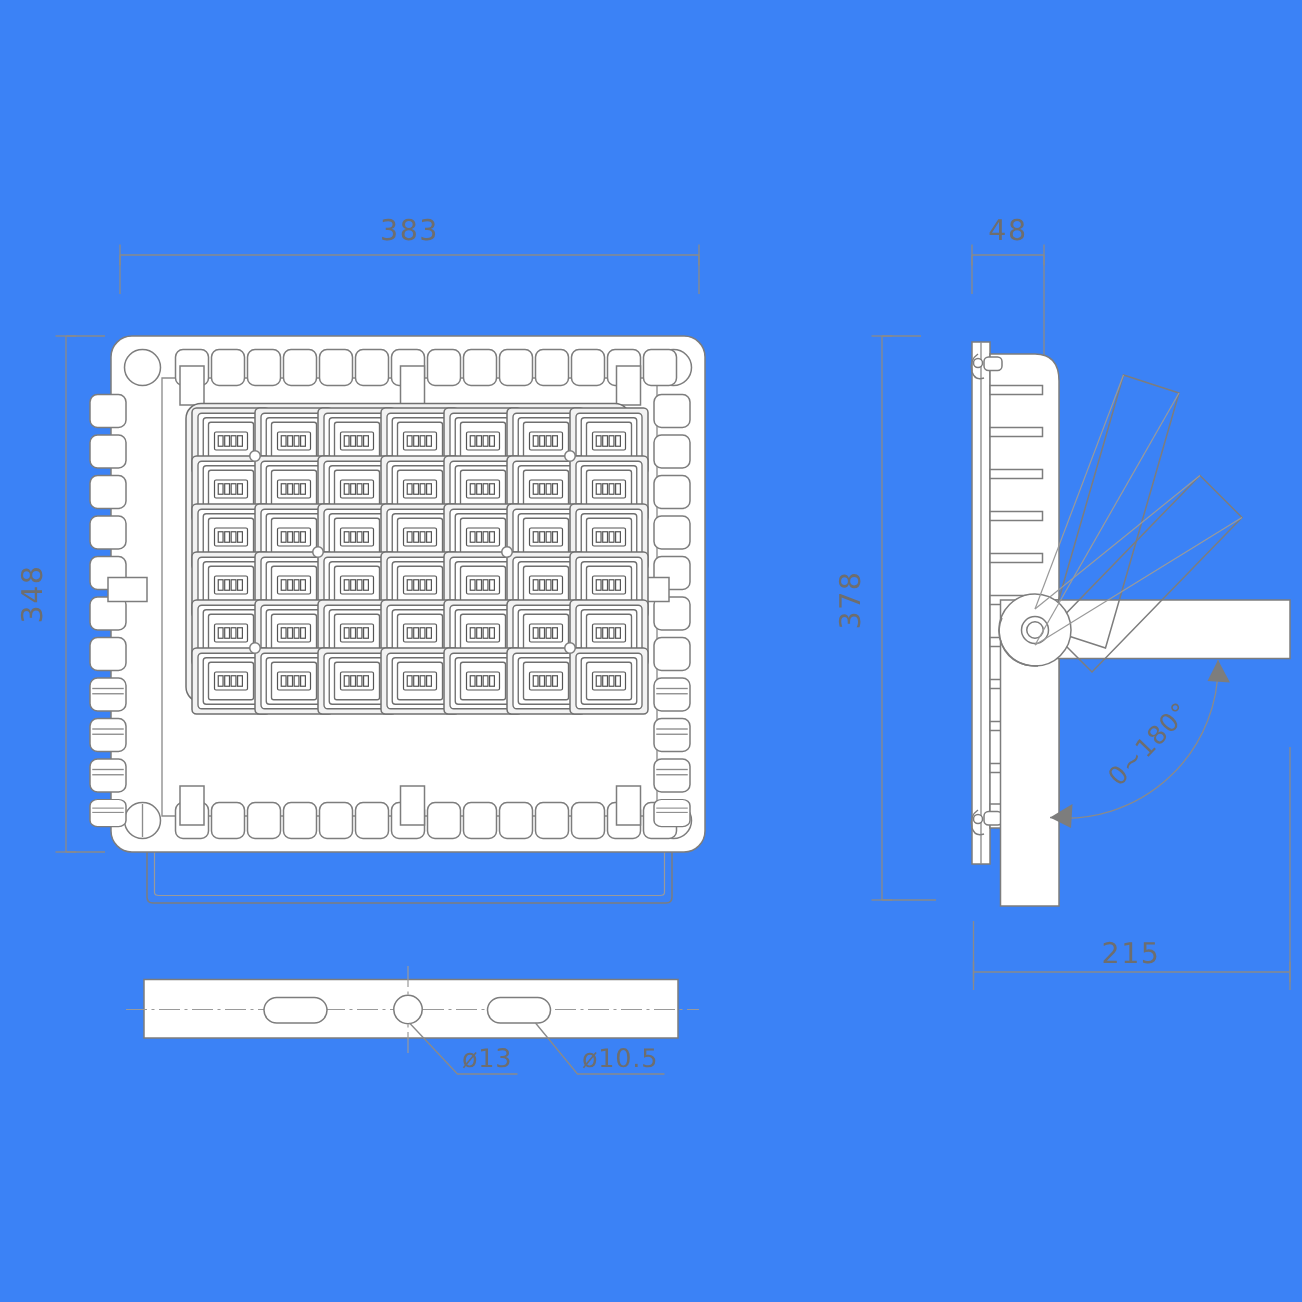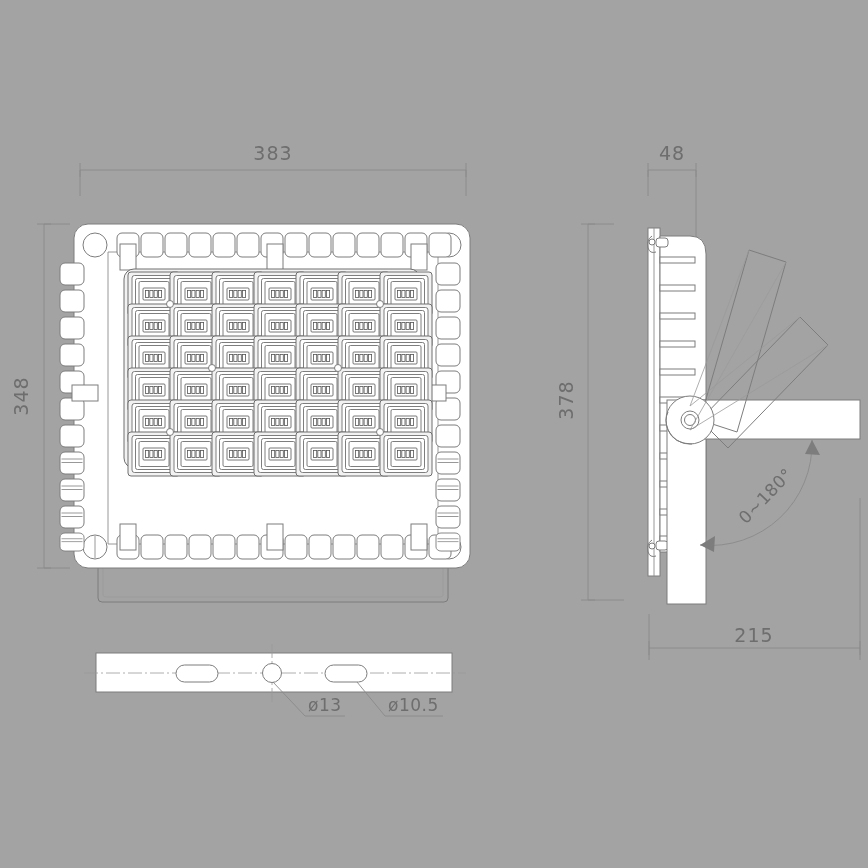--- a/index.html
+++ b/index.html
@@ -2,21 +2,21 @@
 <html><head>
 <meta charset="utf-8">
 <title>LED Flood Light Technical Drawing</title>
 <style>
   html,body{margin:0;padding:0;background:#ffffff;}
   body{
     width:868px;height:868px;
     font-family:"DejaVu Sans","Liberation Sans",sans-serif;
     overflow:hidden;
   }
-  #sheet{position:relative;width:868px;height:868px;background:#a3a3a3;}
+  #sheet{position:relative;width:868px;height:868px;background:#3b82f6;}
   svg{display:block;}
   .dimtext{
     font-family:"DejaVu Sans","Liberation Sans",sans-serif;
     font-size:19px;
     fill:#6e6e6e;
     letter-spacing:1px;
   }
   .dimtext-sm{
     font-family:"DejaVu Sans","Liberation Sans",sans-serif;
     font-size:17px;

